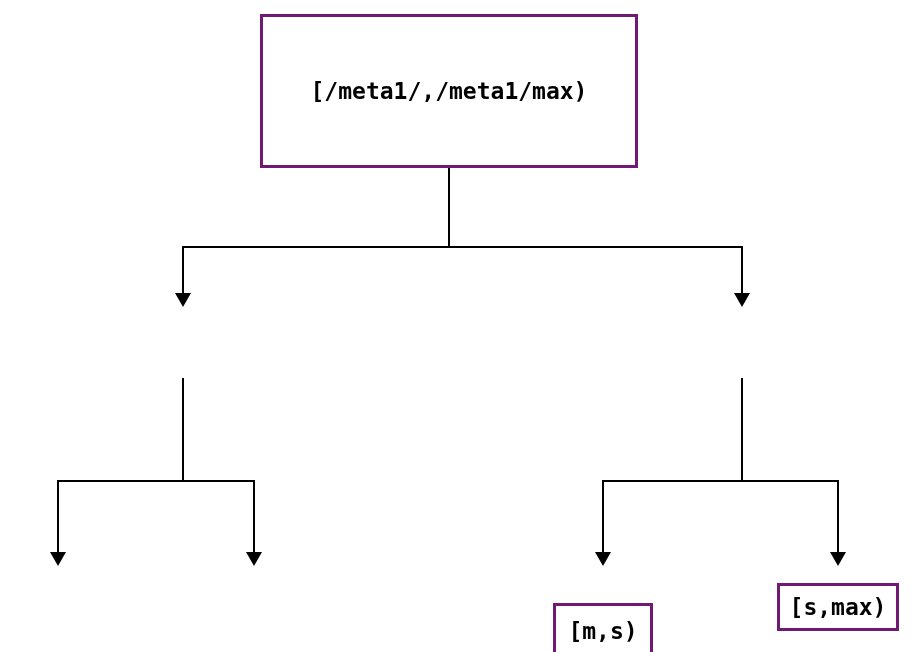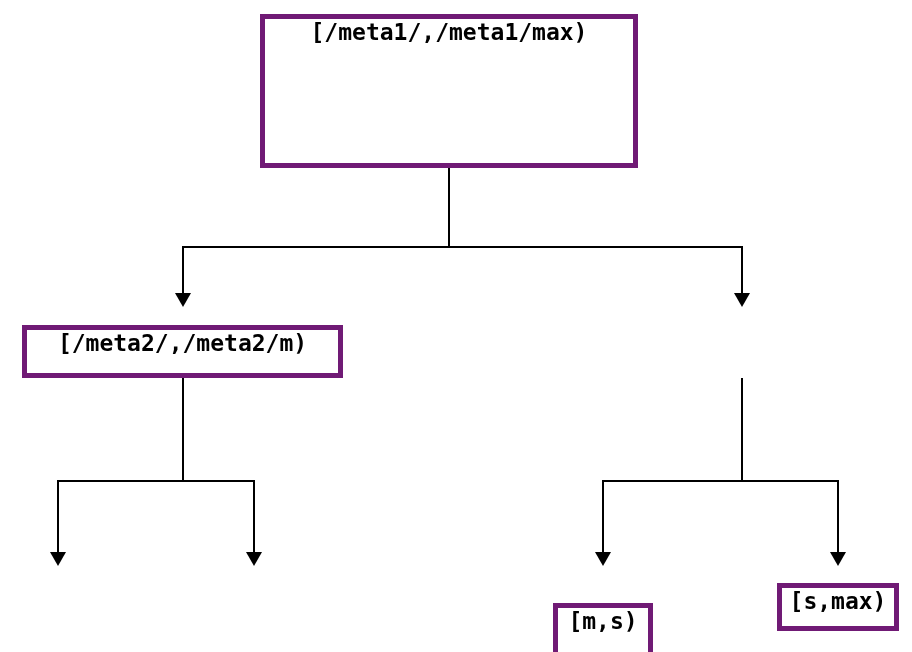--- a/index.html
+++ b/index.html
@@ -11,23 +11,24 @@
     position: relative;
     width: 912px;
     height: 652px;
     background: #ffffff;
     font-family: "DejaVu Sans Mono", "Liberation Mono", monospace;
     overflow: hidden;
   }
   .node {
     position: absolute;
     box-sizing: border-box;
-    border: 5px solid #701a75;
+    border: 3px solid #701a75;
     background: #ffffff;
     display: flex;
+    align-items: center;
     justify-content: center;
   }
   .node span {
     font-size: 23px;
     font-weight: bold;
     color: #000000;
     white-space: nowrap;
     letter-spacing: 0px;
   }
   
@@ -77,23 +78,20 @@
 </style>
 </head>
 <body>
 
 <div class="canvas">
 
   <div class="node n-root">
     <span>[/meta1/,/meta1/max)</span>
   </div>
 
-  <div class="node n-meta-left">
-    <span>[/meta2/,/meta2/m)</span>
-  </div>
 
 
 
 
   <div class="node n-leaf-ms">
     <span>[m,s)</span>
   </div>
 
   <div class="node n-leaf-smax">
     <span>[s,max)</span>

